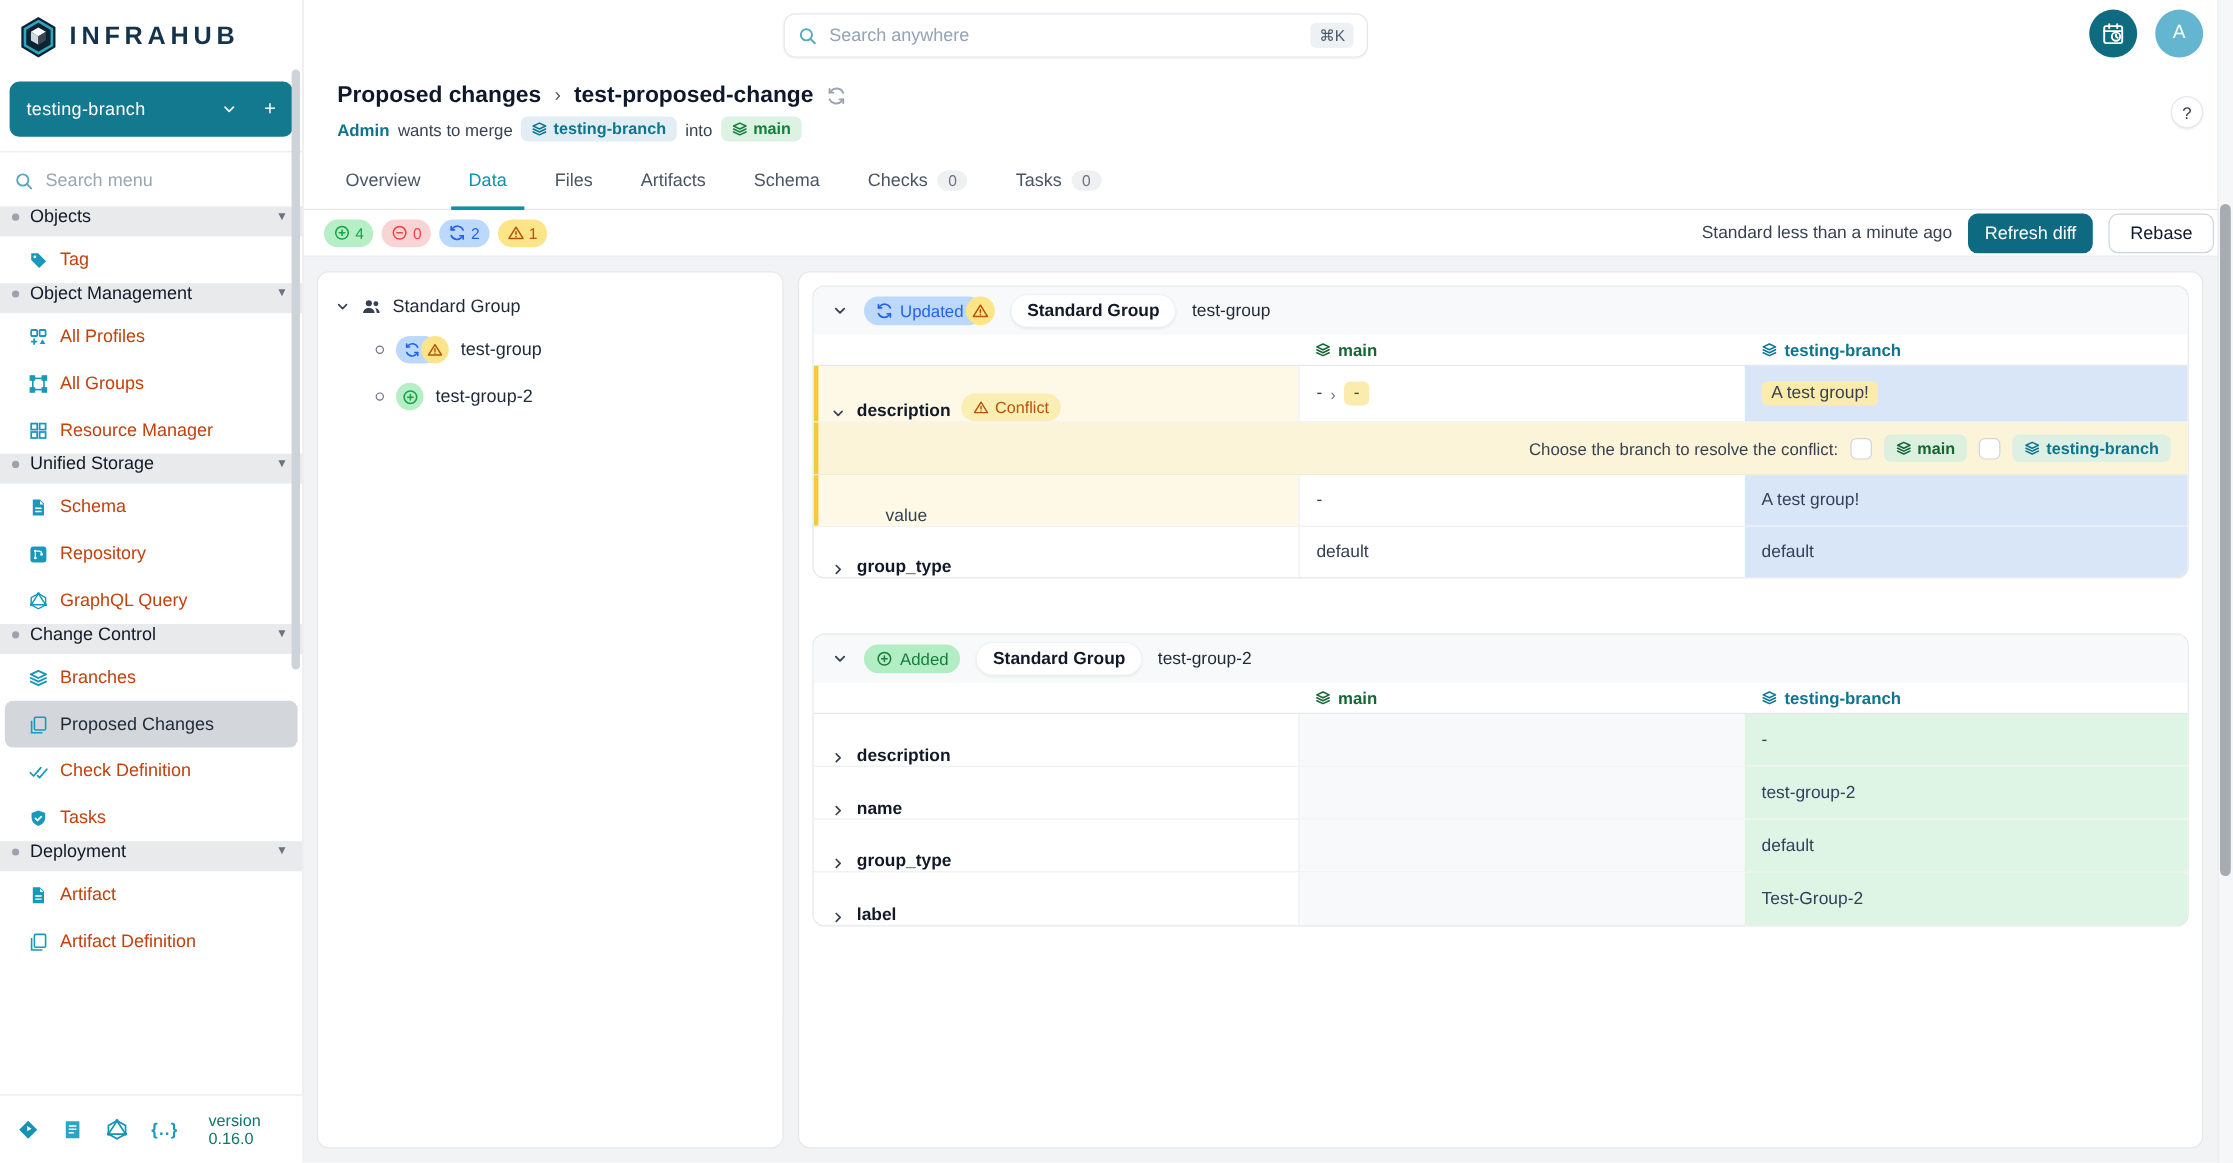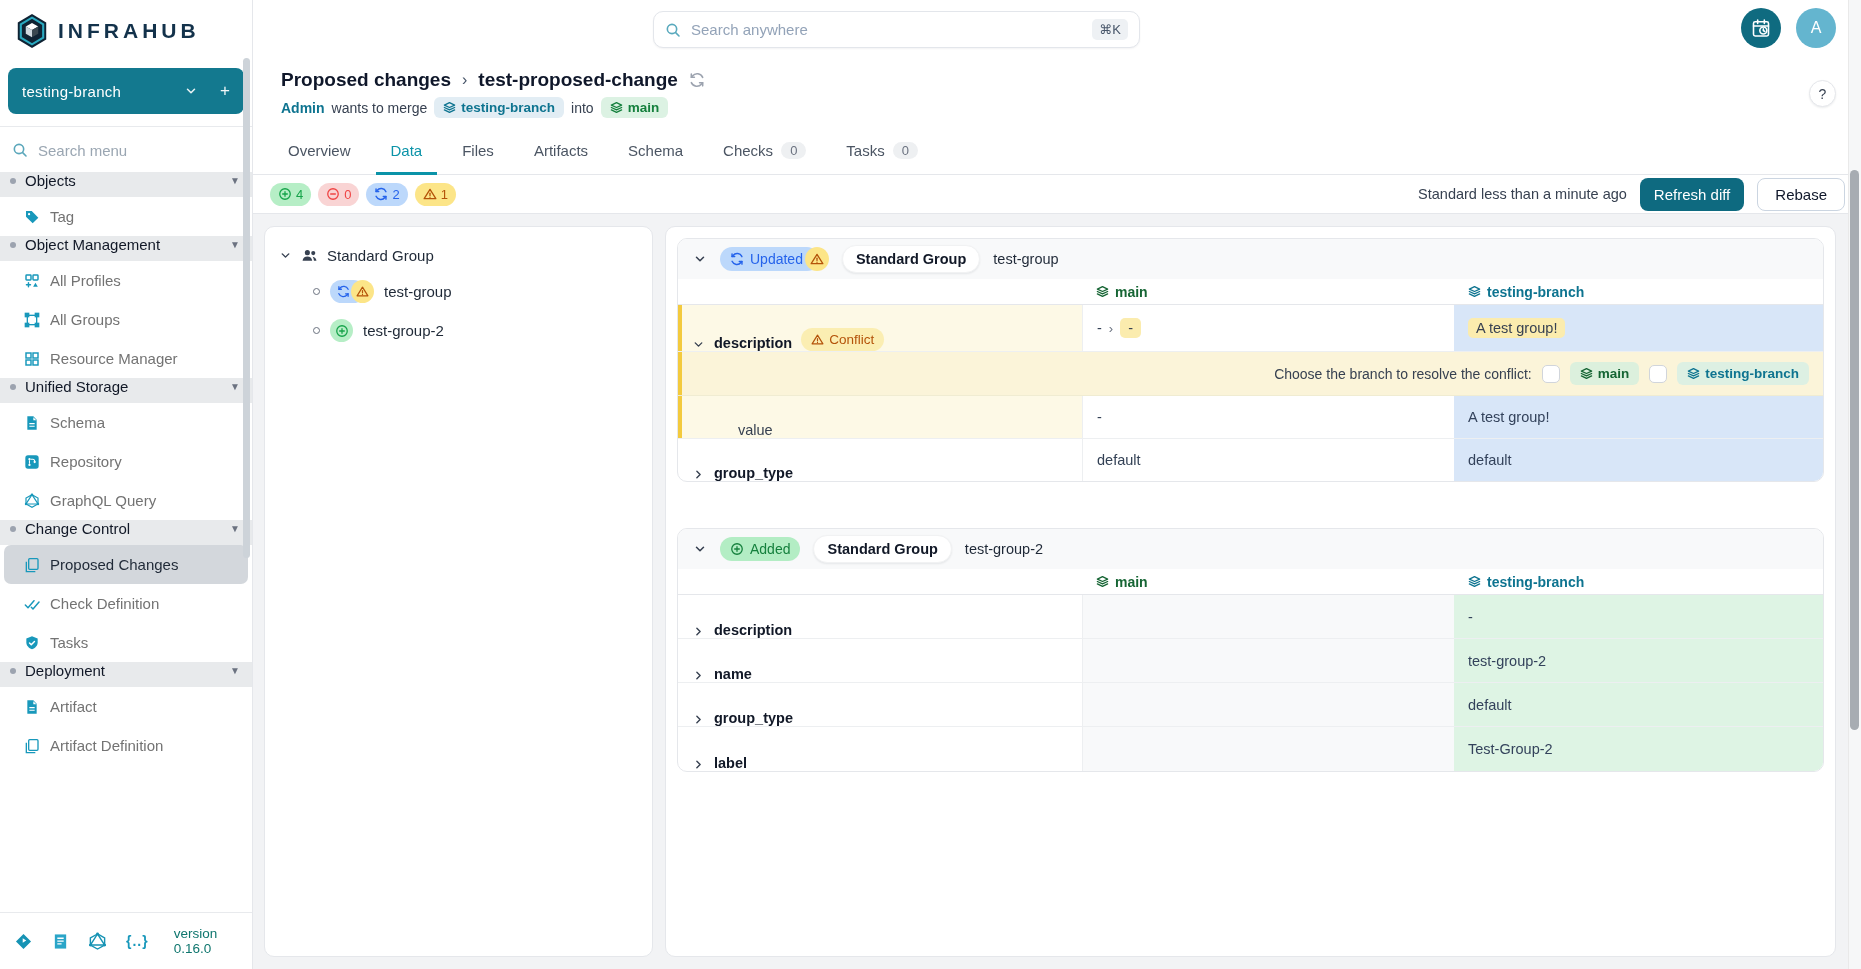--- a/index.html
+++ b/index.html
@@ -9,27 +9,27 @@
 
   
   .sidebar { position:absolute; left:0; top:0; bottom:0; width:253px; background:#fff; border-right:1px solid #e5e7eb; z-index:5; }
   .logo-row { display:flex; align-items:center; gap:10px; padding:8px 0 0 16px; height:54px; }
   .logo-text { font-weight:bold; letter-spacing:4px; color:#13324b; font-size:21px; }
   .branch-select { margin:14px 8px 0 8px; height:46px; background:#13798f; border-radius:8px; display:flex; align-items:center; color:#fff; padding:0 14px; cursor:pointer; }
   .branch-select .bname { font-size:15px; letter-spacing:.3px; }
   .branch-select .chev { margin-left:auto; opacity:.9; }
   .branch-select .plus { margin-left:22px; font-size:17px; opacity:.95; }
   .side-divider { border-top:1px solid #e8eaed; margin-top:12px; }
-  .menu-search { display:flex; gap:10px; padding:15px 14px 13px 12px; color:#9aa6b2; }
+  .menu-search { display:flex; align-items:center; gap:10px; padding:15px 14px 13px 12px; color:#9aa6b2; }
   .menu-search input { border:none; outline:none; font-size:15px; color:#374151; width:170px; font-family:inherit; background:transparent; }
   .menu-search input::placeholder { color:#9aa6b2; }
   .section-header { background:#e8eaec; display:flex; align-items:center; gap:9px; padding:0 12px 8px 10px; font-size:15px; color:#111827; cursor:pointer; }
   .section-header .dot { width:6px; height:6px; border-radius:50%; background:#9ca3af; flex:none; }
   .section-header .sect-chev { margin-left:auto; color:#6b7280; font-size:10px; }
-  .nav-item { display:flex; align-items:center; gap:10px; padding:11px 12px 11px 24px; font-size:15px; color:#737373; cursor:pointer; }
+  .nav-item { display:flex; align-items:center; gap:10px; padding:11px 12px 11px 24px; font-size:15px; color:#c2410c; cursor:pointer; }
   .nav-item.selected { background:#d3d7dc; border-radius:7px; margin:0 4px; padding-left:20px; color:#1f2937; }
   .nav-icon { color:#1898bb; }
   .sidebar-scrollbar { position:absolute; top:58px; right:2px; width:7px; height:500px; background:#cdd3d9; border-radius:4px; }
   .sidebar-footer { position:absolute; bottom:0; left:0; right:0; border-top:1px solid #e8eaed; display:flex; align-items:center; gap:19px; padding:13px 14px; background:#fff; }
   .sidebar-footer .ver { color:#0f766e; font-size:13.5px; margin-left:6px; }
   .braces { color:#1898bb; font-size:14px; font-weight:bold; letter-spacing:1px; }
 
   
   .main { position:absolute; left:253px; top:0; right:0; bottom:0; display:flex; flex-direction:column; }
   .topbar { height:55px; position:relative; flex:none; }
@@ -372,20 +372,26 @@
           <use href="#i-gql"></use>
         </svg>
       <span>GraphQL Query</span>
     </div>
 
     <div class="section-header">
       <span class="dot"></span>
       <span>Change Control</span>
       <span class="sect-chev">▼</span>
     </div>
+    <div class="nav-item">
+      <svg class="ic nav-icon" width="16" height="16">
+          <use href="#i-layers"></use>
+        </svg>
+      <span>Branches</span>
+    </div>
     <div class="nav-item selected">
       <svg class="ic nav-icon" width="16" height="16">
           <use href="#i-files"></use>
         </svg>
       <span>Proposed Changes</span>
     </div>
     <div class="nav-item">
       <svg class="ic nav-icon" width="16" height="16">
           <use href="#i-dblcheck"></use>
         </svg>

